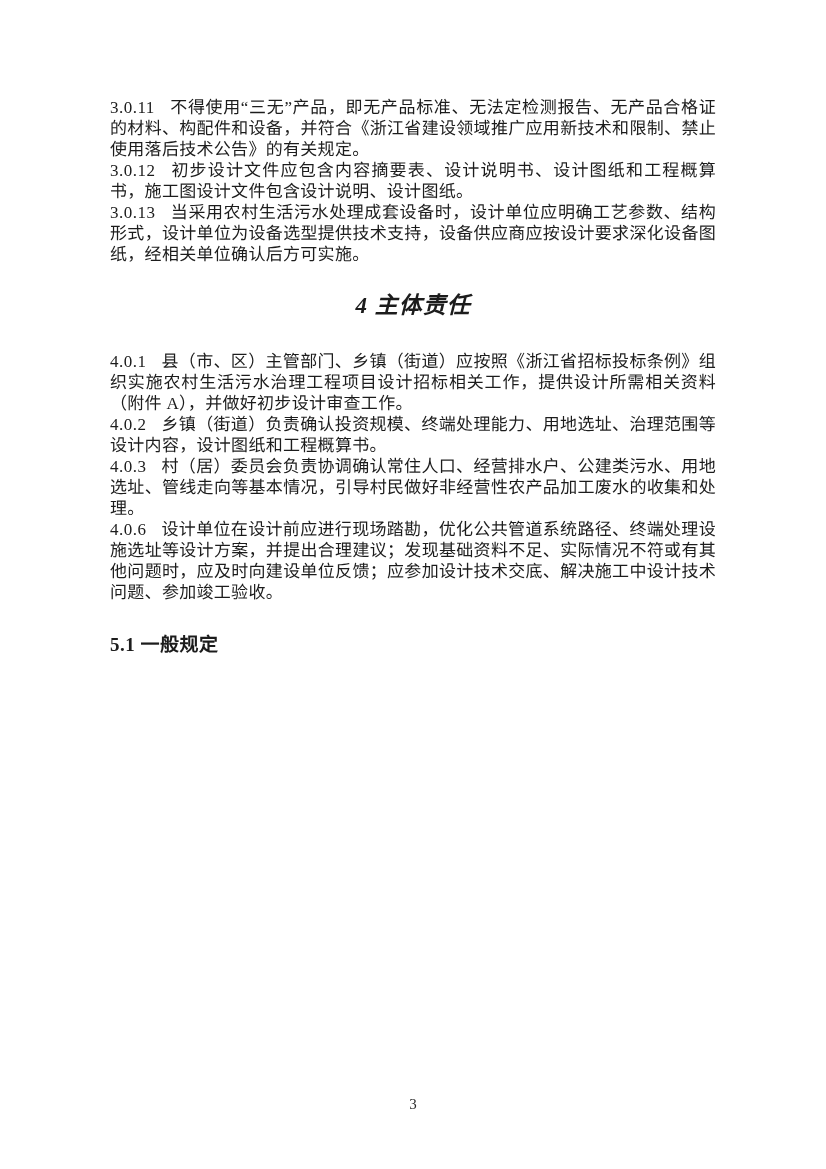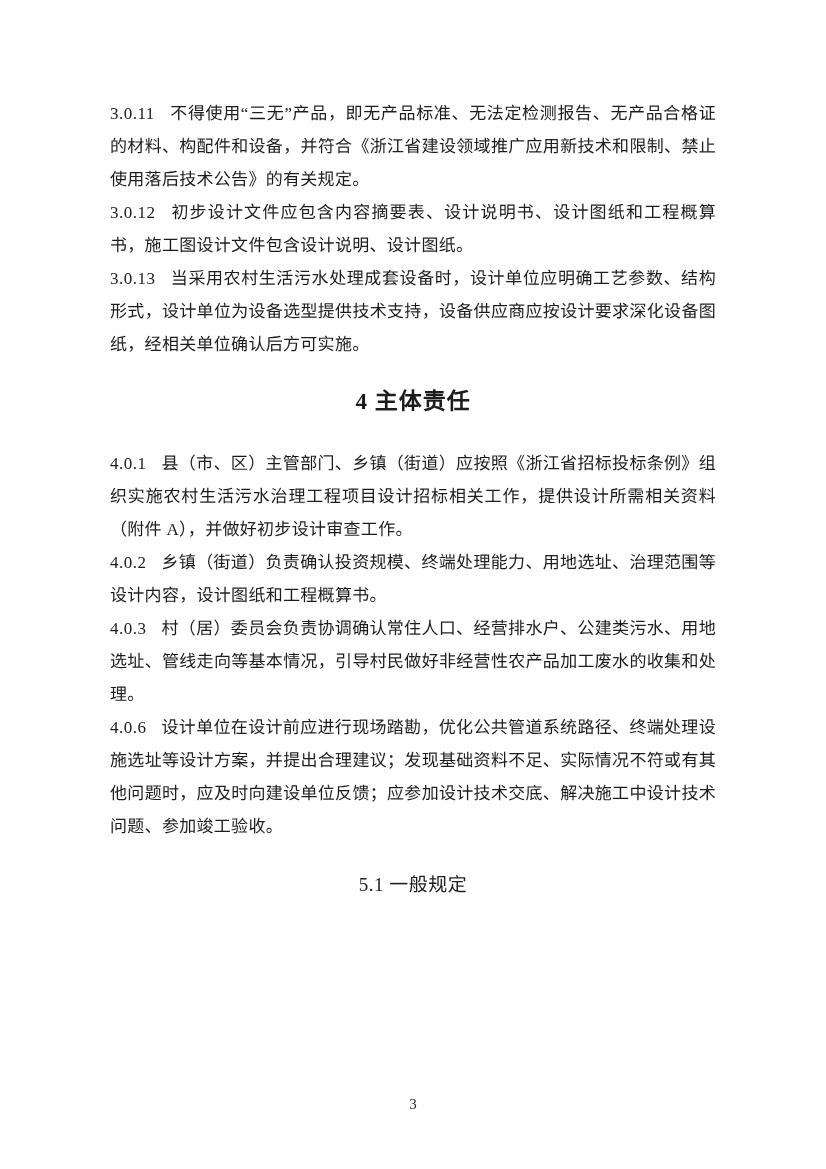--- a/index.html
+++ b/index.html
@@ -18,46 +18,46 @@
   }
   .content {
     position: absolute;
     left: 110px;
     top: 97px;
     width: 606px;
   }
   .clause {
     margin: 0;
     font-size: 17px;
-    line-height: 33px;
+    line-height: 21px;
     text-align: justify;
     text-justify: inter-ideograph;
     letter-spacing: 0.3px;
   }
   .clause-num {
     margin-right: 15px;
     letter-spacing: 0.5px;
   }
   .chapter-heading {
     margin: 21px 0 25px 0;
     font-size: 23px;
     font-weight: bold;
     line-height: 40px;
     text-align: center;
     letter-spacing: 1px;
+    font-style: italic;
   }
   .chapter-heading.ch5 {
     margin: 13px 0 0 0;
   }
   .sub-heading {
     margin: 24px 0 0 0;
     font-size: 19px;
-    font-weight: normal;
+    font-weight: bold;
     line-height: 36px;
-    text-align: center;
     letter-spacing: 0.5px;
   }
   .page-number {
     position: absolute;
     left: 0;
     right: 0;
     top: 1096px;
     text-align: center;
     font-size: 15px;
     color: #2a2a2a;

